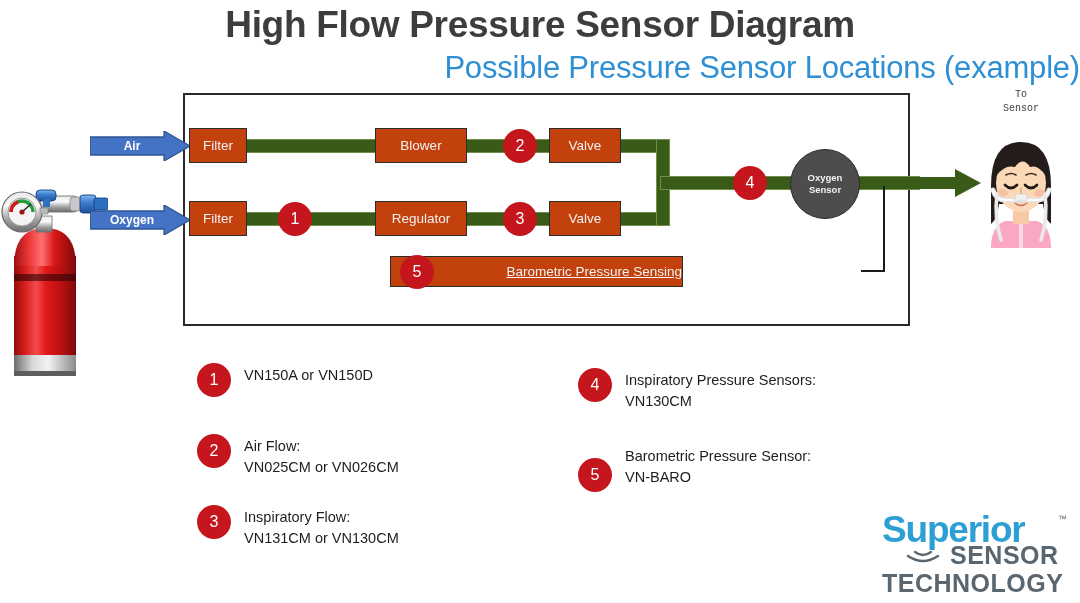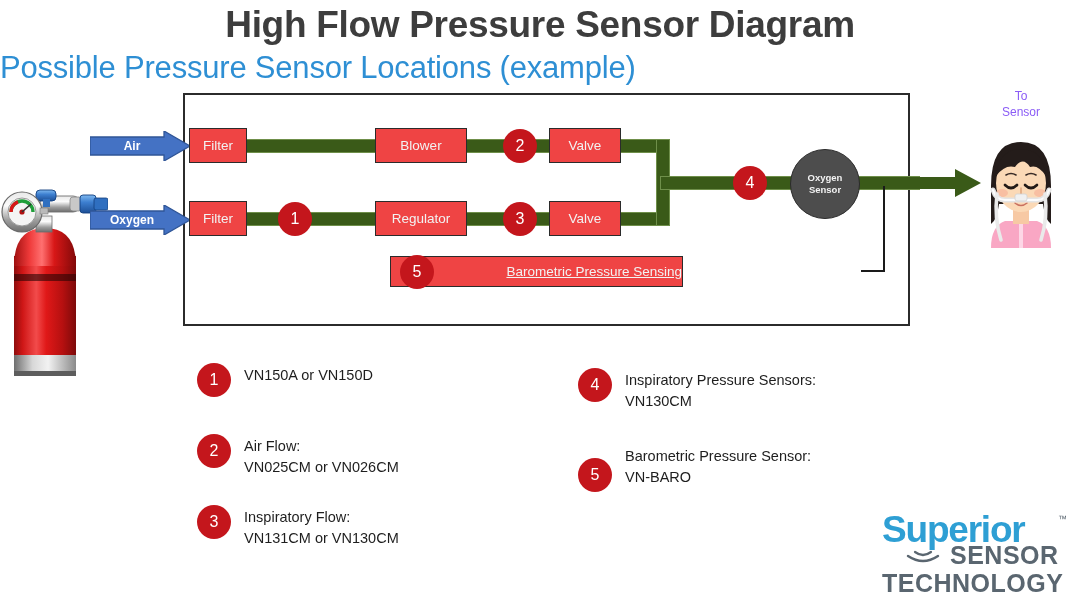--- a/index.html
+++ b/index.html
@@ -15,41 +15,41 @@
   
   .title-main{
     position:absolute;left:0;top:4px;width:1080px;
     text-align:center;
     font-size:37px;font-weight:bold;color:#3d3d3d;
     letter-spacing:-0.3px;
     white-space:nowrap;
   }
   .title-sub{
     position:absolute;left:0;top:50px;width:1080px;
-    text-align:left;
+    text-align:right;
     font-size:31px;color:#2e8fd4;
     letter-spacing:-0.2px;
     white-space:nowrap;
   }
 
   
   .container-box{
     position:absolute;left:183px;top:93px;width:727px;height:233px;
     border:2px solid #2b2b2b;
     background:transparent;
     box-sizing:border-box;
   }
 
   
   .pipe{position:absolute;background:#3a5a18;border:1px solid #6f8f4a;box-sizing:border-box;}
 
   
   .cbox{
     position:absolute;
-    background:#ef4444;
+    background:#c2410c;
     border:1px solid #2b2b2b;
     box-sizing:border-box;
     display:flex;align-items:center;justify-content:center;
     color:#f2f2f2;
     font-size:13.5px;
     white-space:nowrap;
   }
 
   .osensor{
     position:absolute;
@@ -86,21 +86,21 @@
     pointer-events:none;
     font-weight:bold;
   }
 
   
   .thin{position:absolute;background:#1a1a1a;}
 
   
   .to-patient{
     position:absolute;left:975px;top:88px;width:92px;
-    text-align:center;color:#8b5cf6;font-size:12px;line-height:1.35;
+    text-align:center;color:#404040;font-size:10px;line-height:1.35;font-family:Liberation Mono, monospace;
   }
 
   
   .legend-item{position:absolute;display:flex;align-items:flex-start;}
   .legend-item .marker{
     position:relative;width:34px;height:34px;flex:0 0 34px;font-size:16px;
   }
   .legend-text{
     margin-left:13px;
     color:#1e1e1e;

